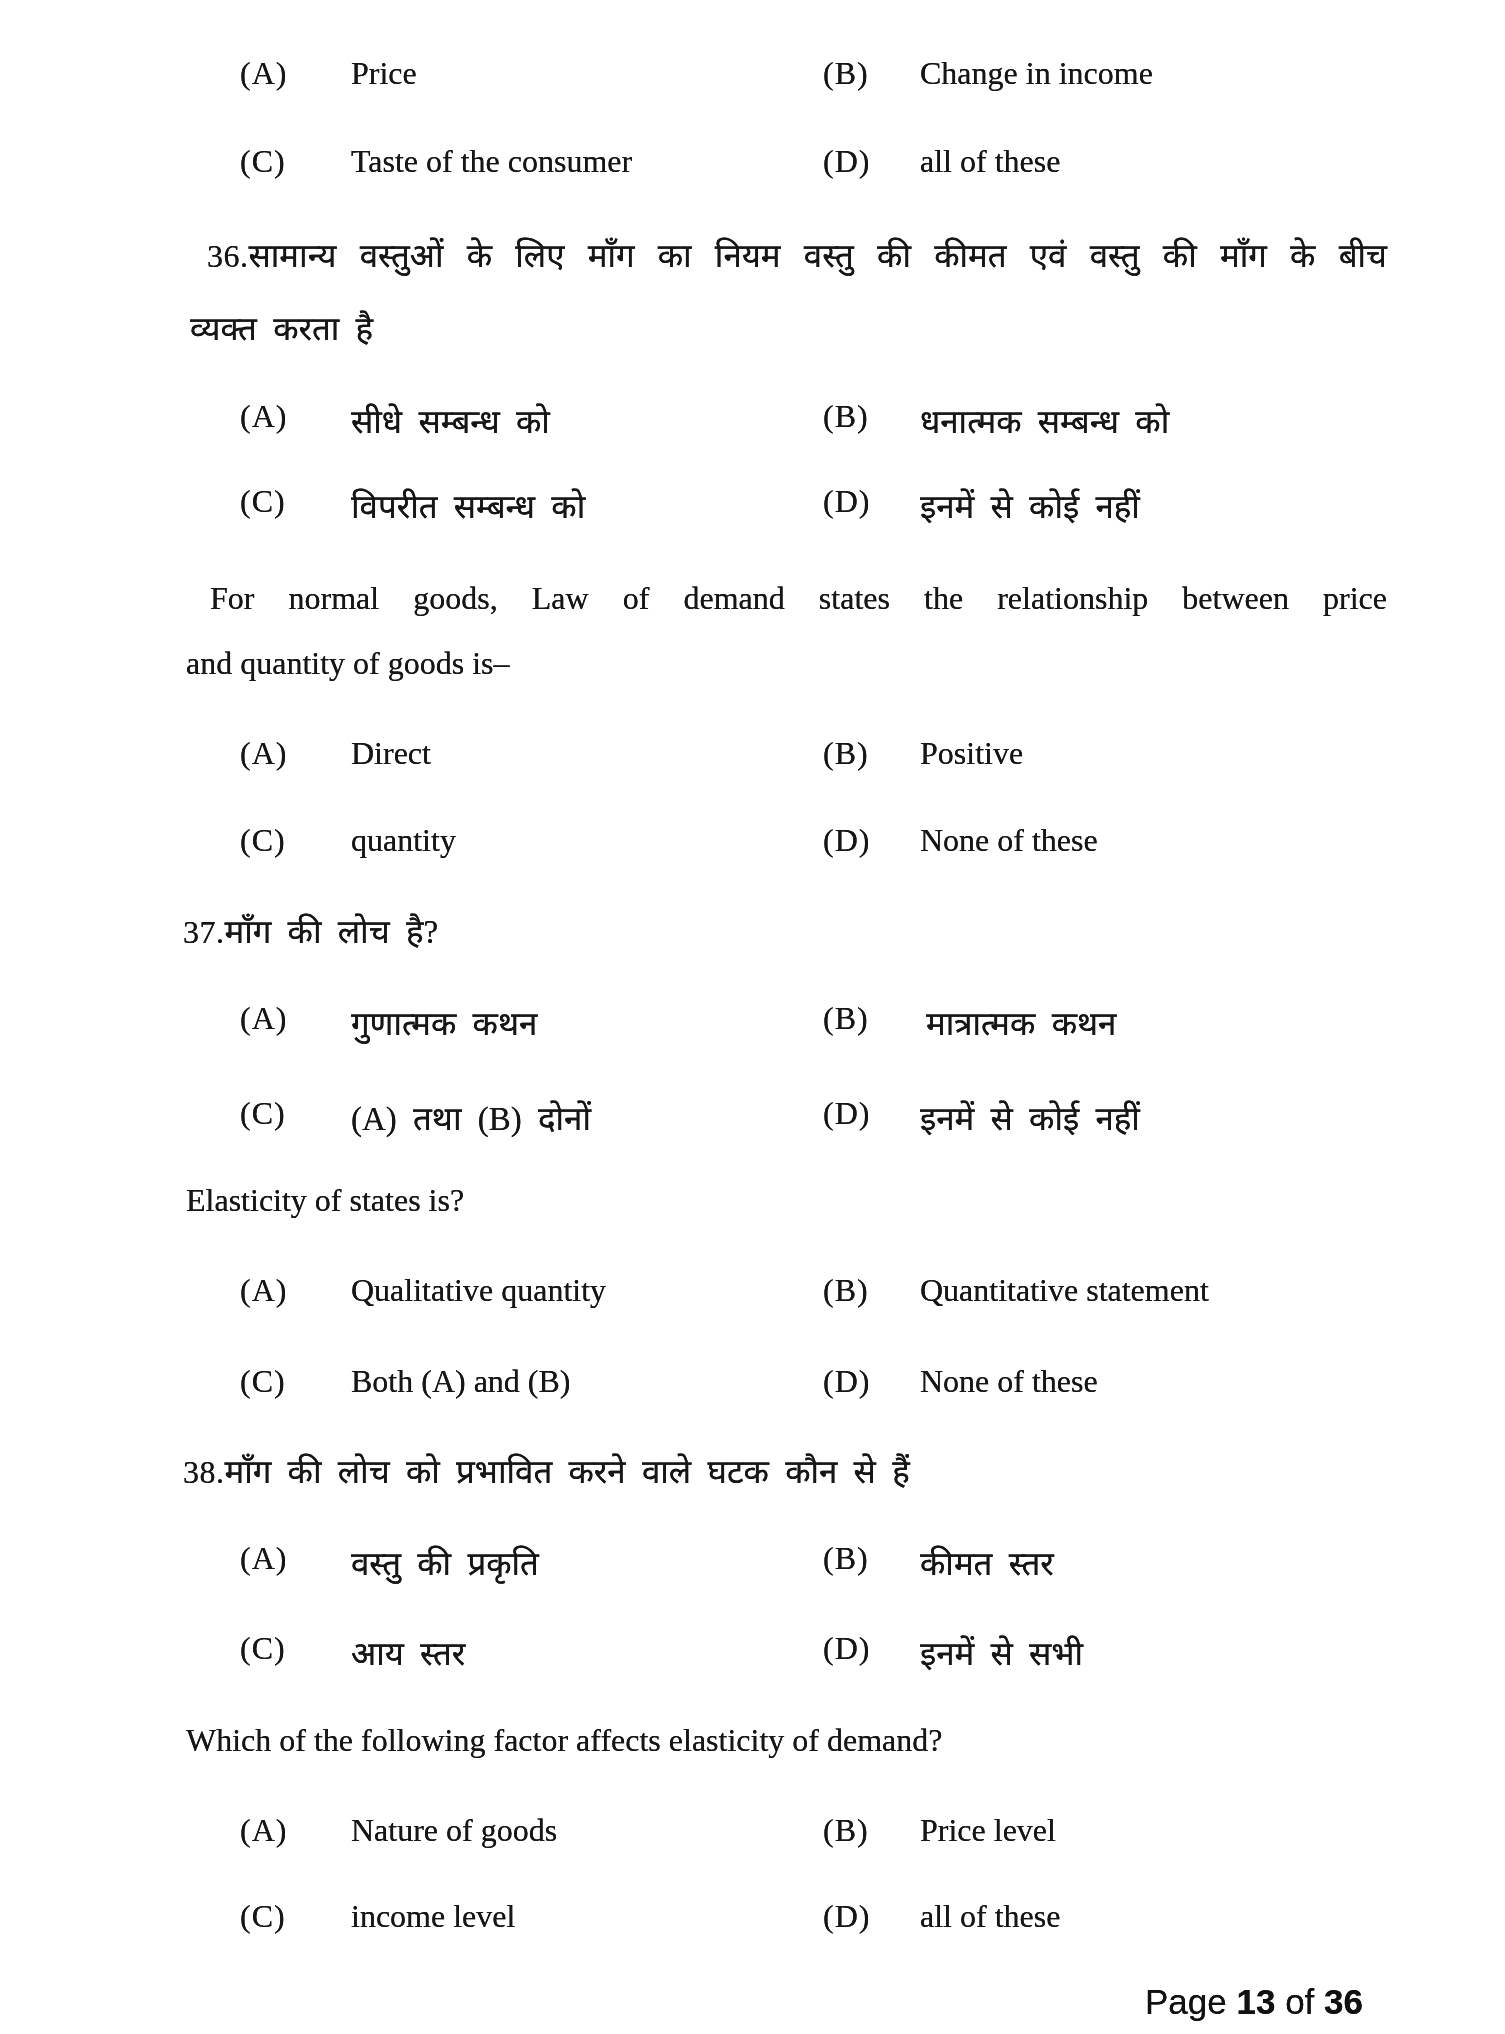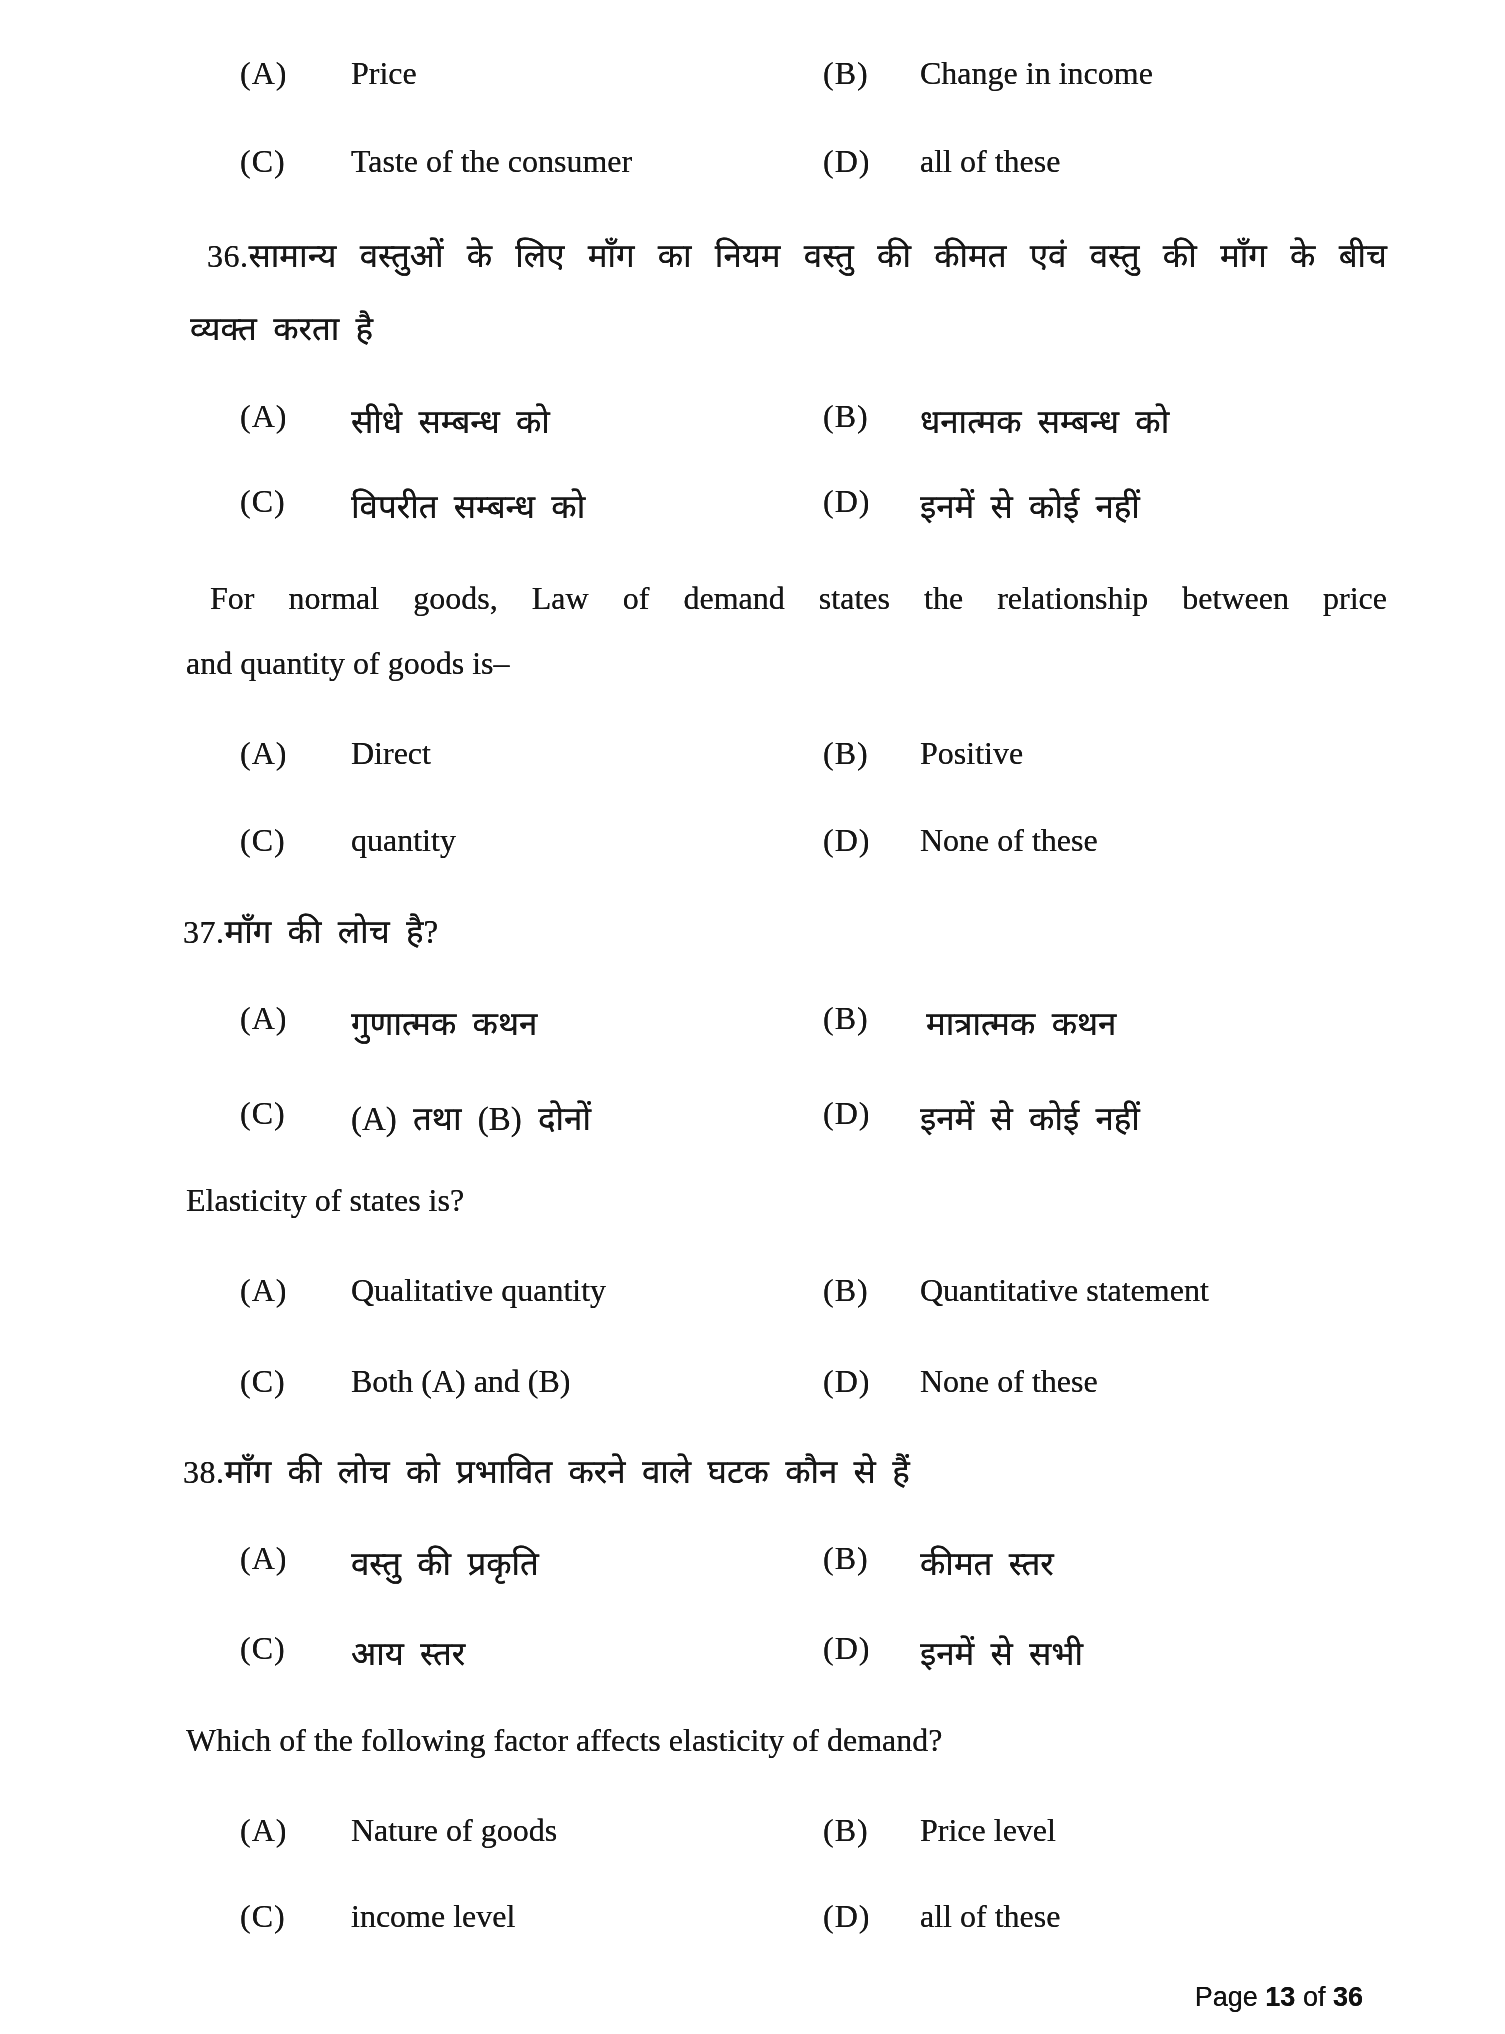--- a/index.html
+++ b/index.html
@@ -44,21 +44,21 @@
     margin-left: 24px;
     -moz-text-align-last: justify;
   }
   .qnum { font-size: 32px; letter-spacing: 0.5px; }
   .ink { text-shadow: 0 0 0.6px #161616; }
   .footer {
     position: absolute;
     top: 1982px;
     right: 142px;
     font-family: "Liberation Sans", sans-serif;
-    font-size: 27px;
+    font-size: 35px;
     color: #111111;
   }
   .footer .b { font-weight: bold; }
 </style>
 </head>
 <body>
 
 <div class="page ink">
 
   <div class="row" style="top:55px">

